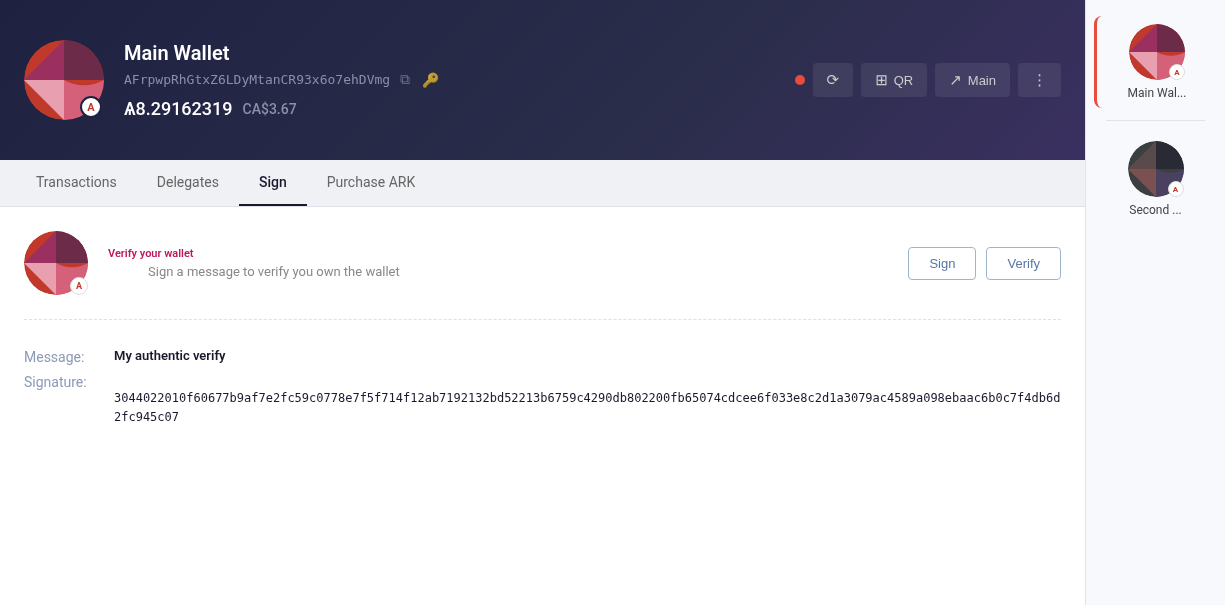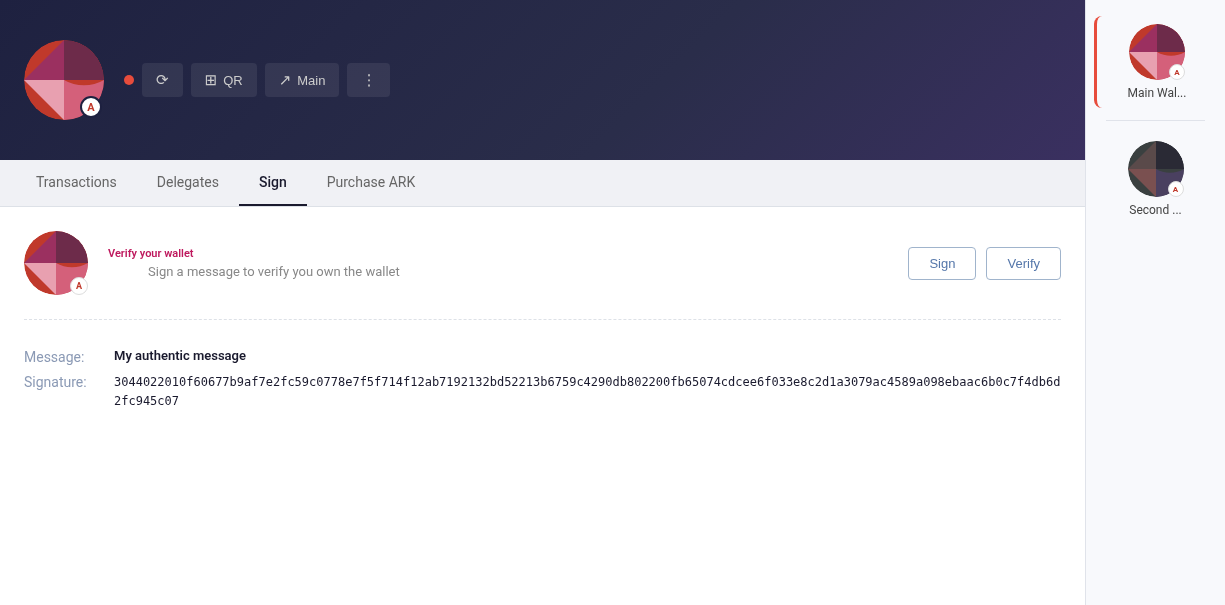--- a/index.html
+++ b/index.html
@@ -269,20 +269,21 @@
       word-break: break-all;
     }
 
     .signature-value {
       color: #1a1a2e;
       font-size: 12px;
       font-family: monospace;
       flex: 1;
       word-break: break-all;
       line-height: 1.6;
+      margin-top: 16px;
     }
 
     
     .right-sidebar {
       width: 140px;
       background: #f8f9fc;
       border-left: 1px solid #e0e3ea;
       display: flex;
       flex-direction: column;
       align-items: center;
@@ -358,20 +359,32 @@
       <svg class="avatar-svg" viewBox="0 0 80 80" xmlns="http://www.w3.org/2000/svg">
         <circle cx="40" cy="40" r="40" fill="#c0392b"></circle>
         <path d="M40 0 A40 40 0 0 1 80 40 L40 40 Z" fill="#6d2b4a"></path>
         <path d="M40 40 A40 40 0 0 1 0 40 L40 0 Z" fill="#9b3060"></path>
         <path d="M40 40 A40 40 0 0 1 40 80 L0 40 Z" fill="#e8a0b0"></path>
         <path d="M40 40 A40 40 0 0 0 80 40 L80 80 L40 80 Z" fill="#d4607a"></path>
       </svg>
       <div class="avatar-badge">A</div>
     </div>
 
+    <div class="wallet-info">
+      <div class="wallet-name">Main Wallet</div>
+      <div class="wallet-address-row">
+        <span class="wallet-address">AFrpwpRhGtxZ6LDyMtanCR93x6o7ehDVmg</span>
+        <button class="icon-btn-small">⧉</button>
+        <button class="icon-btn-small">🔑</button>
+      </div>
+      <div class="wallet-balance">
+        <span>Ѧ8.29162319</span>
+        <span class="wallet-balance-fiat">CA$3.67</span>
+      </div>
+    </div>
 
     <div class="wallet-actions">
       <div class="status-dot"></div>
       <button class="action-btn">
         <span class="action-btn-icon">⟳</span>
       </button>
       <button class="action-btn">
         <span class="action-btn-icon">⊞</span>
         <span>QR</span>
       </button>
@@ -419,21 +432,21 @@
       </div>
       <div class="verify-btns">
         <button class="btn-outline">Sign</button>
         <button class="btn-outline">Verify</button>
       </div>
     </div>
 
     <div class="message-section">
       <div class="message-row">
         <span class="message-label">Message:</span>
-        <span class="message-value">My authentic message</span>
+        <span class="message-value">My authentic verify</span>
       </div>
       <div class="message-row">
         <span class="message-label">Signature:</span>
         <span class="signature-value">3044022010f60677b9af7e2fc59c0778e7f5f714f12ab7192132bd52213b6759c4290db802200fb65074cdcee6f033e8c2d1a3079ac4589a098ebaac6b0c7f4db6d2fc945c07</span>
       </div>
     </div>
 
   </div>
 </div>
 

